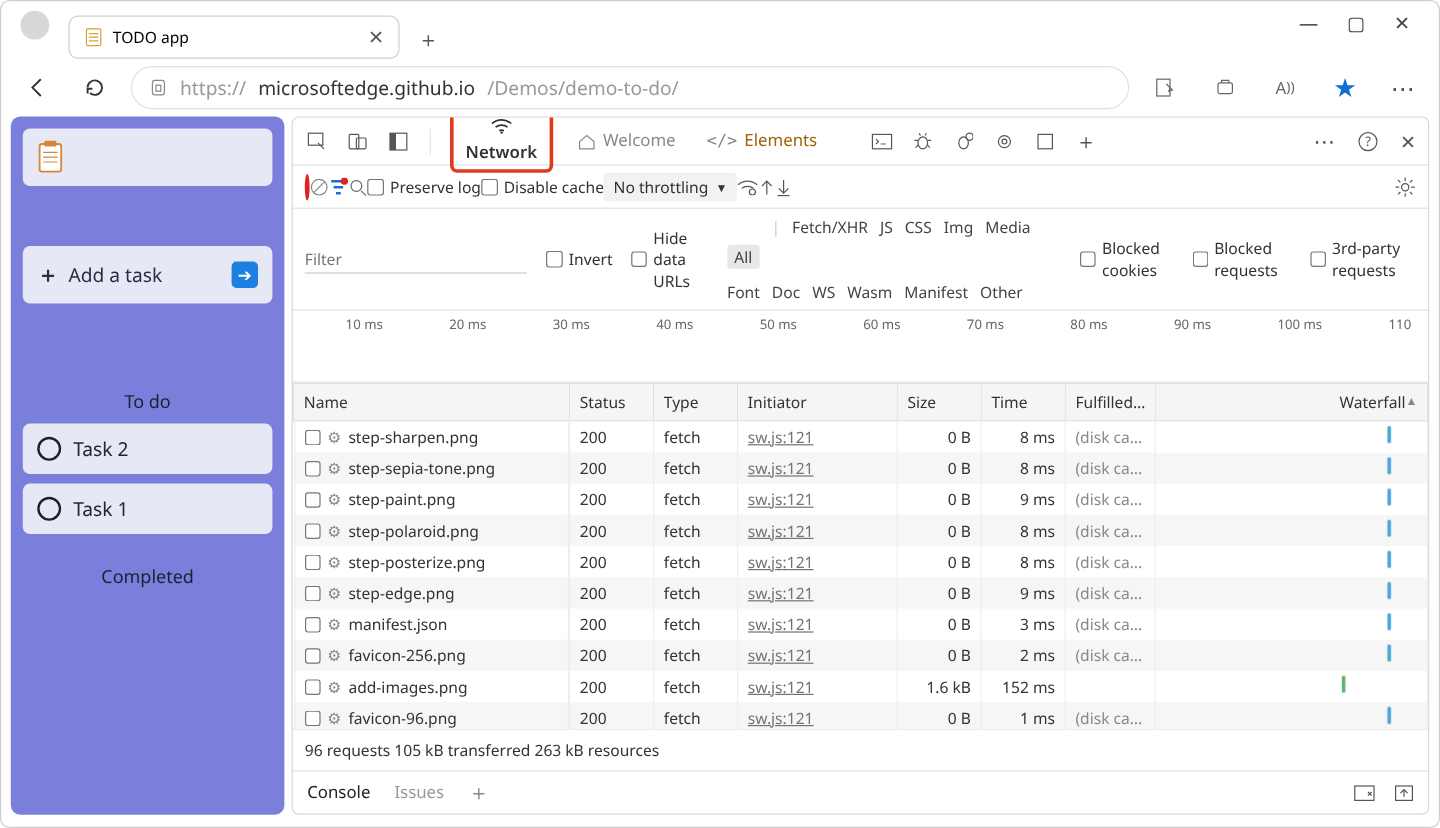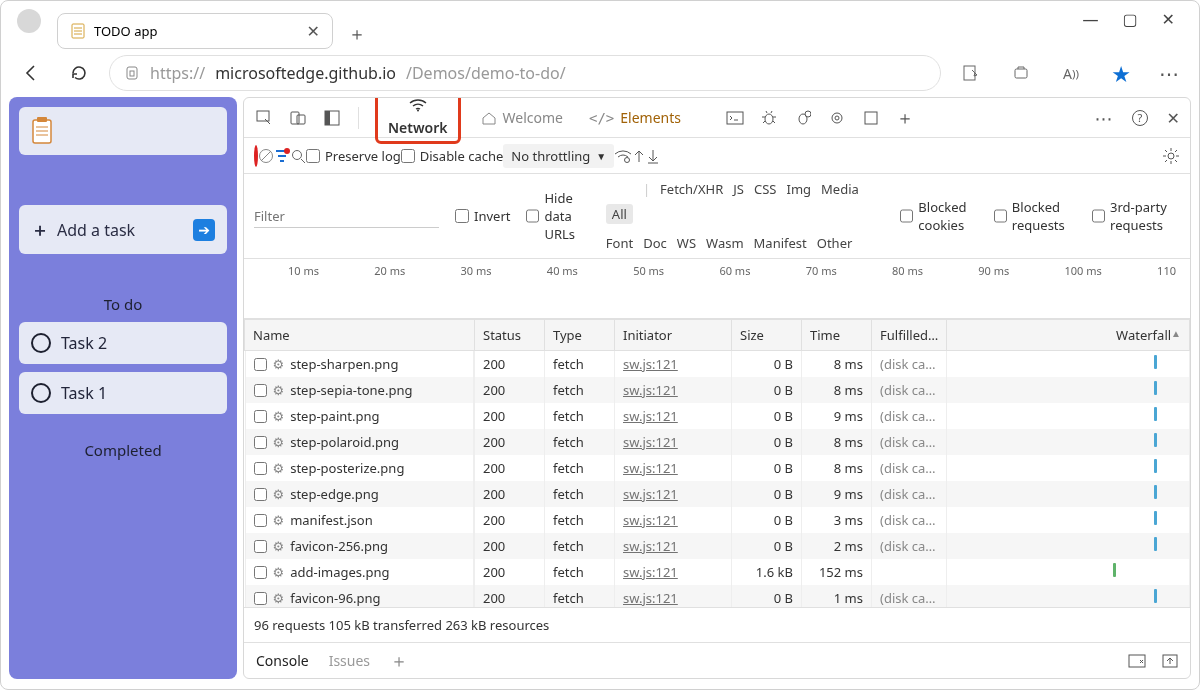--- a/index.html
+++ b/index.html
@@ -25,21 +25,21 @@
 
 .workspace { display:flex; height: calc(690px - 96px - 4px); padding: 0 8px 8px 8px; gap: 6px; }
 
 
 .app-col { width: 228px; background:#7b7fdc; border-radius:8px; padding:10px; color:#22253a; display:flex; flex-direction:column; }
 .app-title { background:#e6e9f5; border-radius:6px; padding:10px 12px; display:flex; align-items:center; gap:10px; font-size:26px; font-weight:700; color:#1d2030; margin-bottom:50px; }
 .clip { width:22px; height:28px; }
 .add-task { background:#e6e9f5; border-radius:6px; padding:12px; display:flex; align-items:center; gap:8px; font-size:16px; color:#2a2d44; margin-bottom:40px; }
 .add-task .plus { font-size:18px; font-weight:700; }
 .add-task .go { margin-left:auto; width:22px; height:22px; background:#1d7fe0; border-radius:4px; display:flex; align-items:center; justify-content:center; color:#fff; font-size:14px; }
-.section-label { text-align:center; font-size:15px; color:#1d2030; margin-bottom:8px; }
+.section-label { text-align:center; font-size:15px; color:#1d2030; margin-bottom:8px;margin-top:32px; }
 .task-item { background:#e6e9f5; border-radius:6px; padding:10px 12px; display:flex; align-items:center; gap:10px; font-size:16px; margin-bottom:8px; }
 .task-item .circle { width:20px; height:20px; border-radius:50%; border:2.5px solid #1d2030; }
 .task-item.done .circle { background:#1d2030; border-color:#1d2030; position:relative; }
 .task-item.done .circle::after { content:"✓"; color:#fff; font-size:13px; position:absolute; left:3px; top:-1px; }
 .task-item.done span { text-decoration:line-through; color:#666; }
 
 
 .devtools { flex:1; border:1px solid #d8d8d8; border-radius:6px; display:flex; flex-direction:column; overflow:hidden; font-size:13px; color:#333; }
 
 .dt-tabs { height:40px; border-bottom:1px solid #e0e0e0; display:flex; align-items:center; padding:0 10px; gap:14px; color:#555; }
@@ -390,21 +390,21 @@
         </div>
     </div>
 
     <div class="grid-wrap">
       <table>
         <thead>
             <tr id="thead-row">
               <th style="width: 230px;">Name</th>
               <th style="width: 70px;">Status</th>
               <th style="width: 70px;">Type</th>
-              <th style="width: 117px;">Initiator</th>
+              <th style="width: 133px;">Initiator</th>
               <th style="width: 70px;">Size</th>
               <th style="width: 70px;">Time</th>
               <th style="width: 75px;">Fulfilled…</th>
               <th style="width: auto;">Waterfall<span class="sort">▲</span></th>
             </tr>
           </thead>
         <tbody id="grid-body">
             <tr>
               <td class="name">
                 <input type="checkbox" style="">

